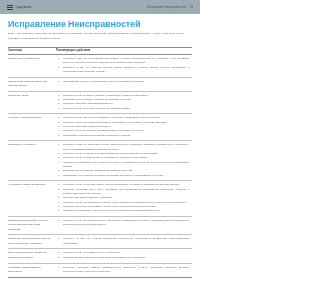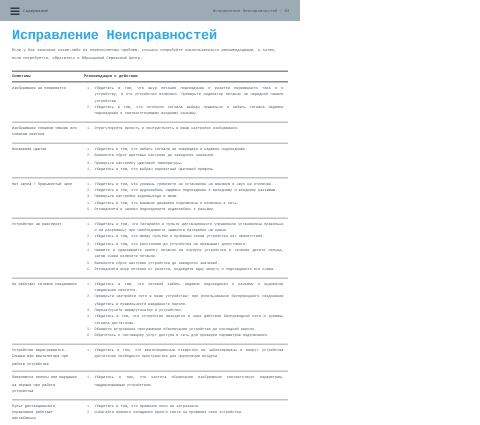--- a/index.html
+++ b/index.html
@@ -3,21 +3,21 @@
 <meta charset="utf-8">
 <style>
   * { margin:0; padding:0; box-sizing:border-box; }
   html,body { width:200px; height:283px; }
   body {
     font-family:"Liberation Sans", sans-serif;
     background:#ffffff;
     color:#3c3c3c;
     overflow:hidden;
   }
-  #page { position:relative; width:200px; height:283px; background:#fff;font-family:Liberation Mono, monospace; }
+  #page { position:relative; width:200px; height:283px; background:#fff; }
 
   
   .topbar {
     height:14px; background:#9dabb4;
     display:flex; align-items:center; justify-content:space-between;
     padding:0 7px;
   }
   .toc { display:flex; align-items:center; gap:2.5px; }
   .burger { width:6px; height:5px; display:flex; flex-direction:column; justify-content:space-between; }
   .burger i { display:block; height:1px; background:#2f3a42; }

